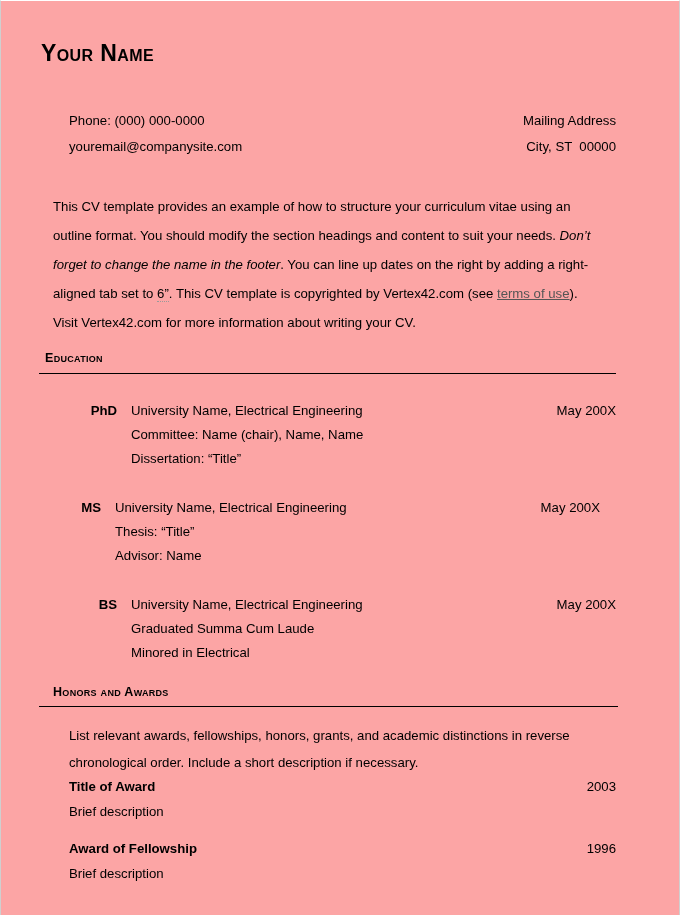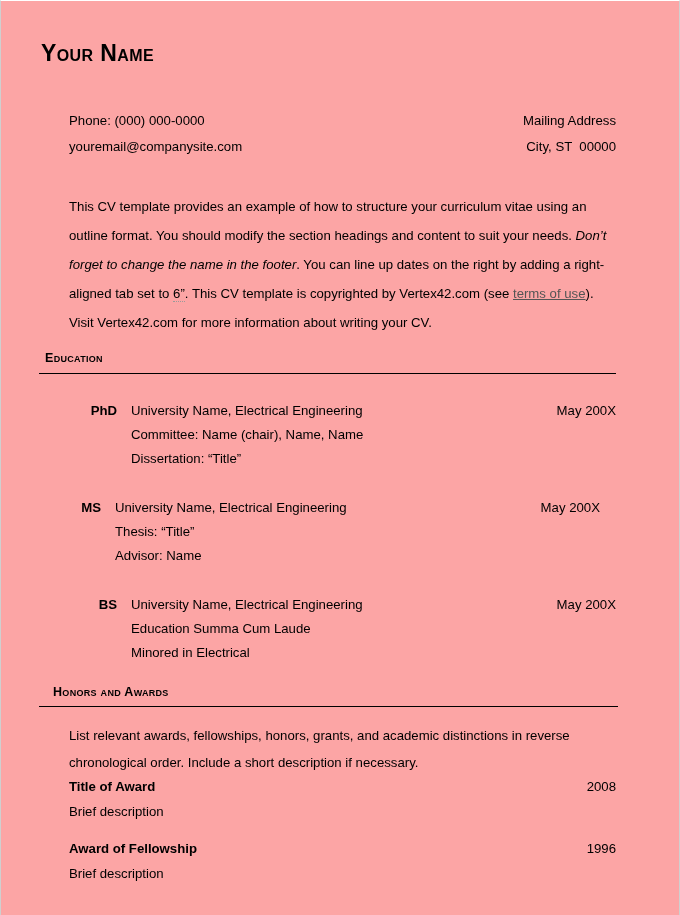--- a/index.html
+++ b/index.html
@@ -50,21 +50,21 @@
     justify-content: space-between;
     align-items: baseline;
     gap: 12px;
   }
   .contact-left { white-space: nowrap; }
   .contact-right { white-space: pre; }
 
   
   .intro {
     position: absolute;
-    left: 68px;
+    left: 52px;
     top: 178px;
     width: 552px;
     font-size: 13.2px;
     line-height: 29px;
     text-align: left;
   }
   .intro em { font-style: italic; }
   .intro .link {
     color: #555555;
     text-decoration: underline;
@@ -203,33 +203,33 @@
     <div class="entry-detail">Thesis: “Title”</div>
     <div class="entry-detail">Advisor: Name</div>
   </div>
 
   <div class="entry" style="left:68px; top:592px; width:547px;">
     <div class="entry-head">
       <span class="degree">BS</span>
       <span class="entry-title">University Name, Electrical Engineering</span>
       <span class="entry-date">May 200X</span>
     </div>
-    <div class="entry-detail">Education Summa  Cum  Laude</div>
+    <div class="entry-detail">Graduated Summa  Cum  Laude</div>
     <div class="entry-detail">Minored in Electrical</div>
   </div>
 
   <div class="section-heading" style="left:52px; top:684px;">Honors and Awards</div>
   <div class="rule" style="left:38px; top:705px; width:579px;"></div>
 
   <p class="blurb">List relevant awards,  fellowships, honors, grants, and academic  distinctions in reverse chronological order. Include a short description if necessary.</p>
 
   <div class="award" style="left:68px; top:773px; width:547px;">
     <div class="award-head">
       <span class="award-title">Title of Award</span>
-      <span class="award-year">2008</span>
+      <span class="award-year">2003</span>
     </div>
     <div class="award-desc">Brief description</div>
   </div>
 
   <div class="award" style="left:68px; top:835px; width:547px;">
     <div class="award-head">
       <span class="award-title">Award of Fellowship</span>
       <span class="award-year">1996</span>
     </div>
     <div class="award-desc">Brief description</div>

